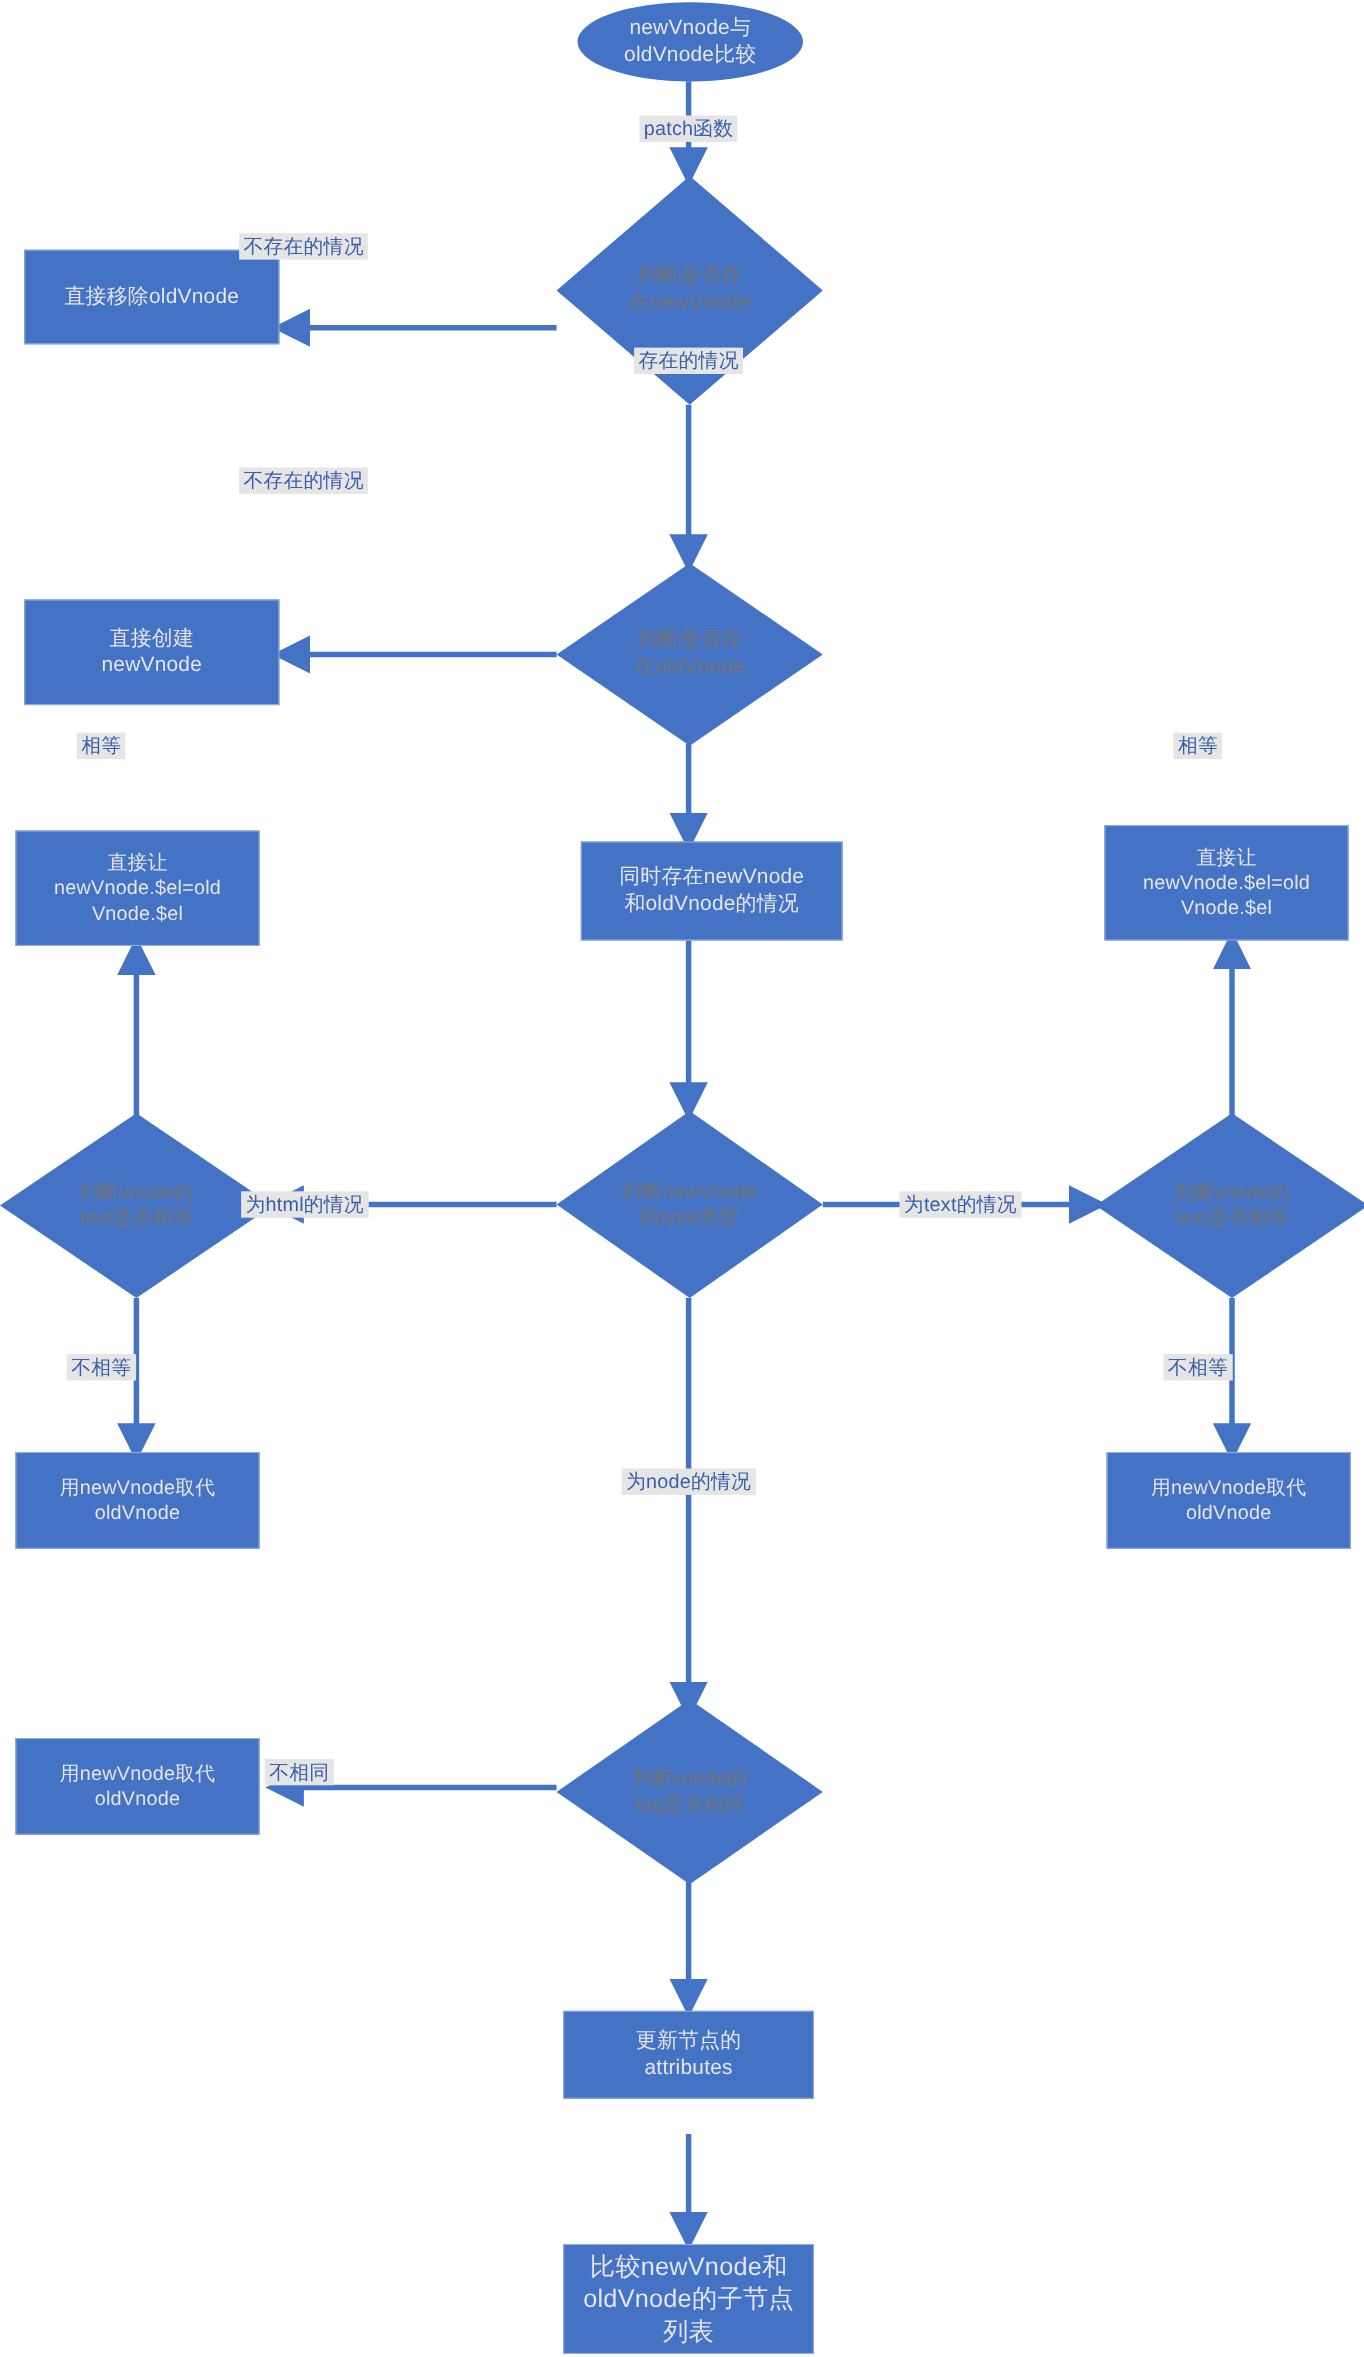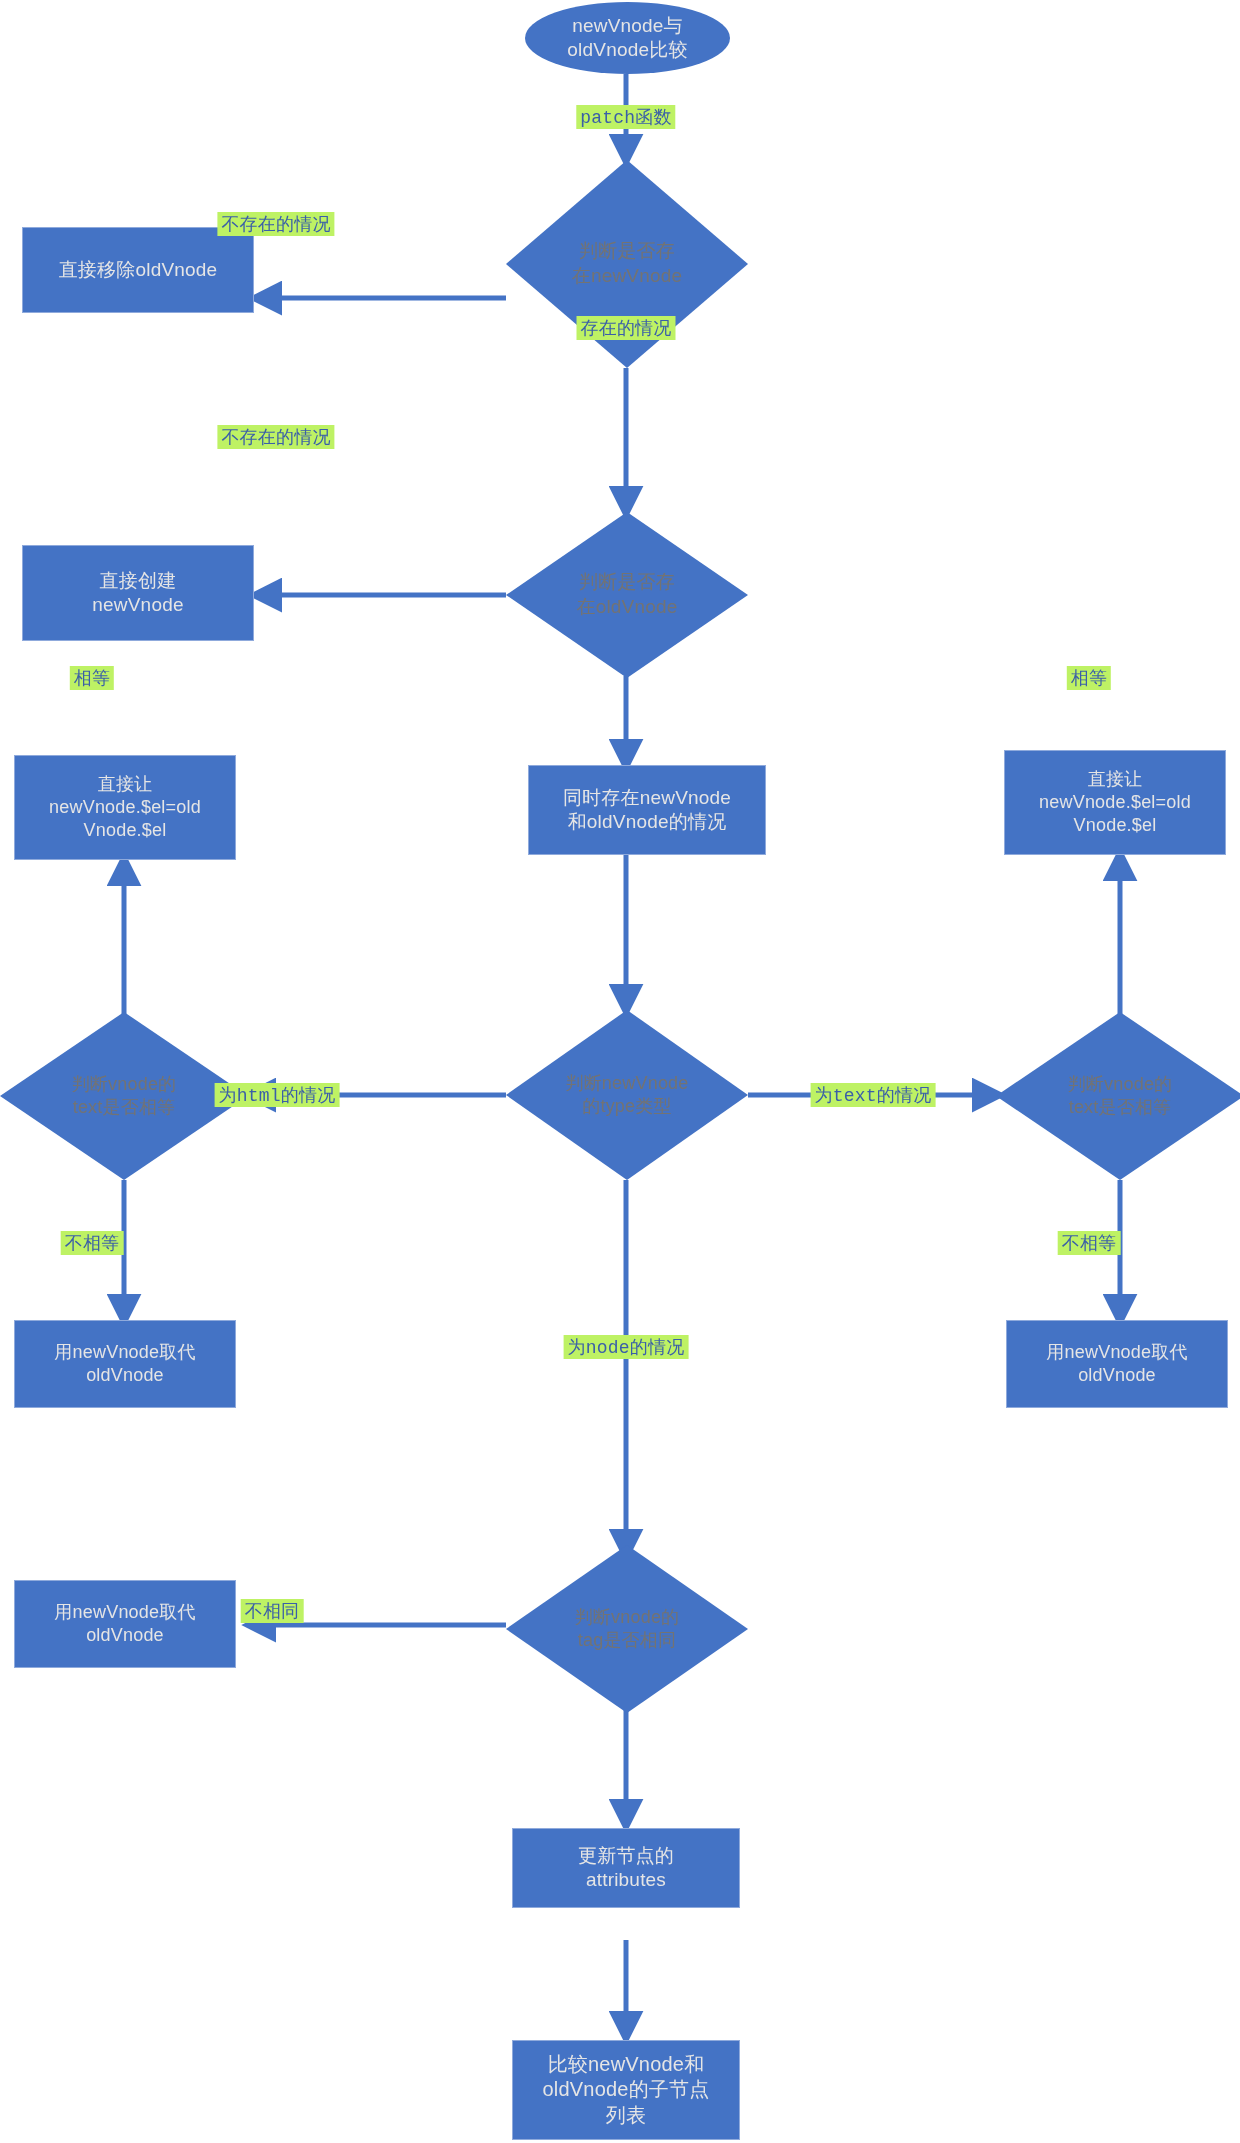--- a/index.html
+++ b/index.html
@@ -65,26 +65,25 @@
     justify-content: center;
     text-align: center;
     color: #737373;
     white-space: pre-line;
     line-height: 1.3;
     letter-spacing: 0.2px;
   }
   .edge-label {
     position: absolute;
     color: #3a5fa8;
-    background: #bef264;
+    background: #e5e5e5;
     padding: 0 4px;
     white-space: nowrap;
     transform: translate(-50%, -50%);
     letter-spacing: 0.2px;
-    font-family: Liberation Mono, monospace;
   }
 </style>
 </head>
 <body>
 
 <div id="canvas">
 
   <svg class="edges" viewBox="0 0 1240 2143">
     <defs>
       <marker id="arrow" viewBox="0 0 12 12" refX="9" refY="6" markerWidth="7" markerHeight="7" orient="auto-start-reverse">
@@ -187,21 +186,21 @@
     <div class="diamond-label" style="font-size:18px;">判断vnode的
 tag是否相同</div>
   </div>
 
   <div class="node rect" style="left:14px; top:1580px; width:222px; height:88px; font-size:18px;">用newVnode取代
 oldVnode</div>
 
   <div class="node rect" style="left:512px; top:1828px; width:228px; height:80px; font-size:19px;">更新节点的
 attributes</div>
 
-  <div class="node rect" style="left:512px; top:2040px; width:228px; height:100px; font-size:20px;">比较newVnode和
+  <div class="node rect" style="left:512px; top:2040px; width:228px; height:100px; font-size:23px;">比较newVnode和
 oldVnode的子节点
 列表</div>
 
   <div class="edge-label" style="left:626px; top:117px; font-size:18px;">patch函数</div>
 
   <div class="edge-label" style="left:276px; top:224px; font-size:18px;">不存在的情况</div>
 
   <div class="edge-label" style="left:626px; top:328px; font-size:18px;">存在的情况</div>
 
   <div class="edge-label" style="left:276px; top:437px; font-size:18px;">不存在的情况</div>

